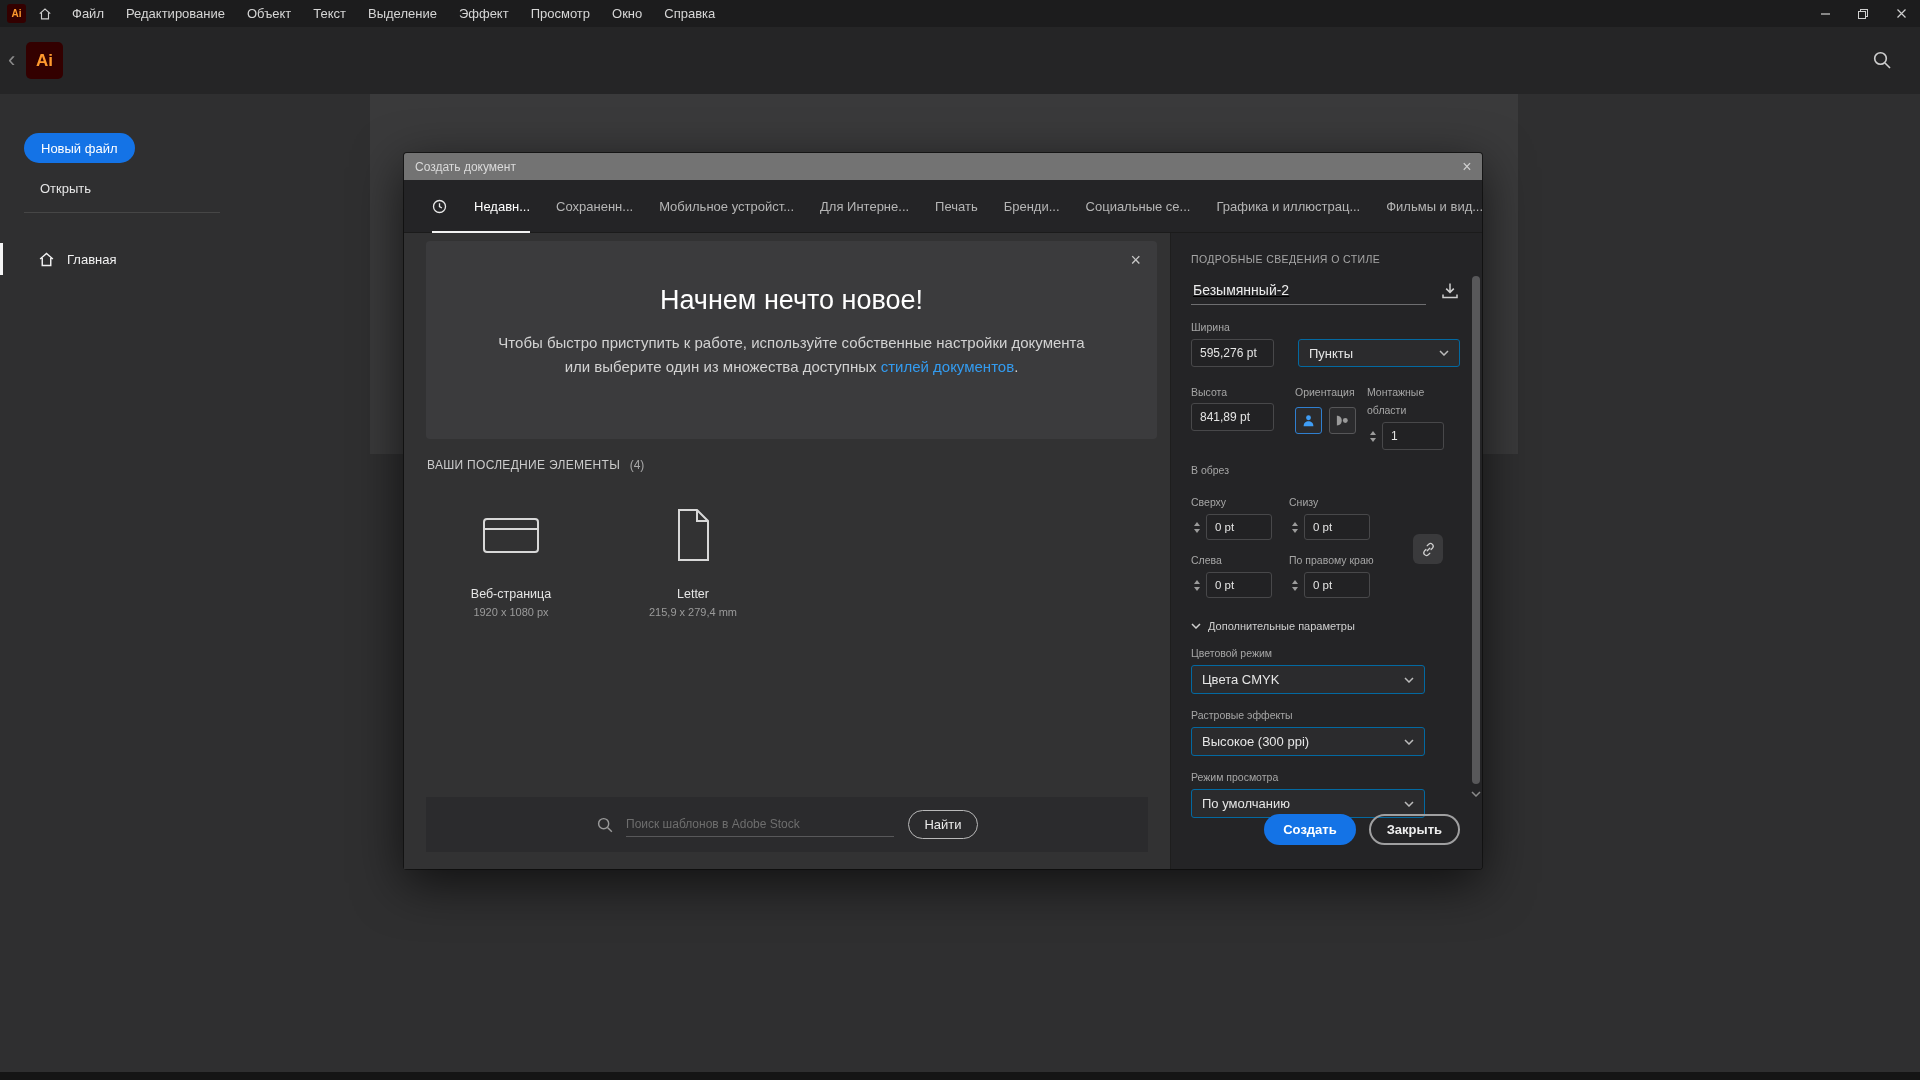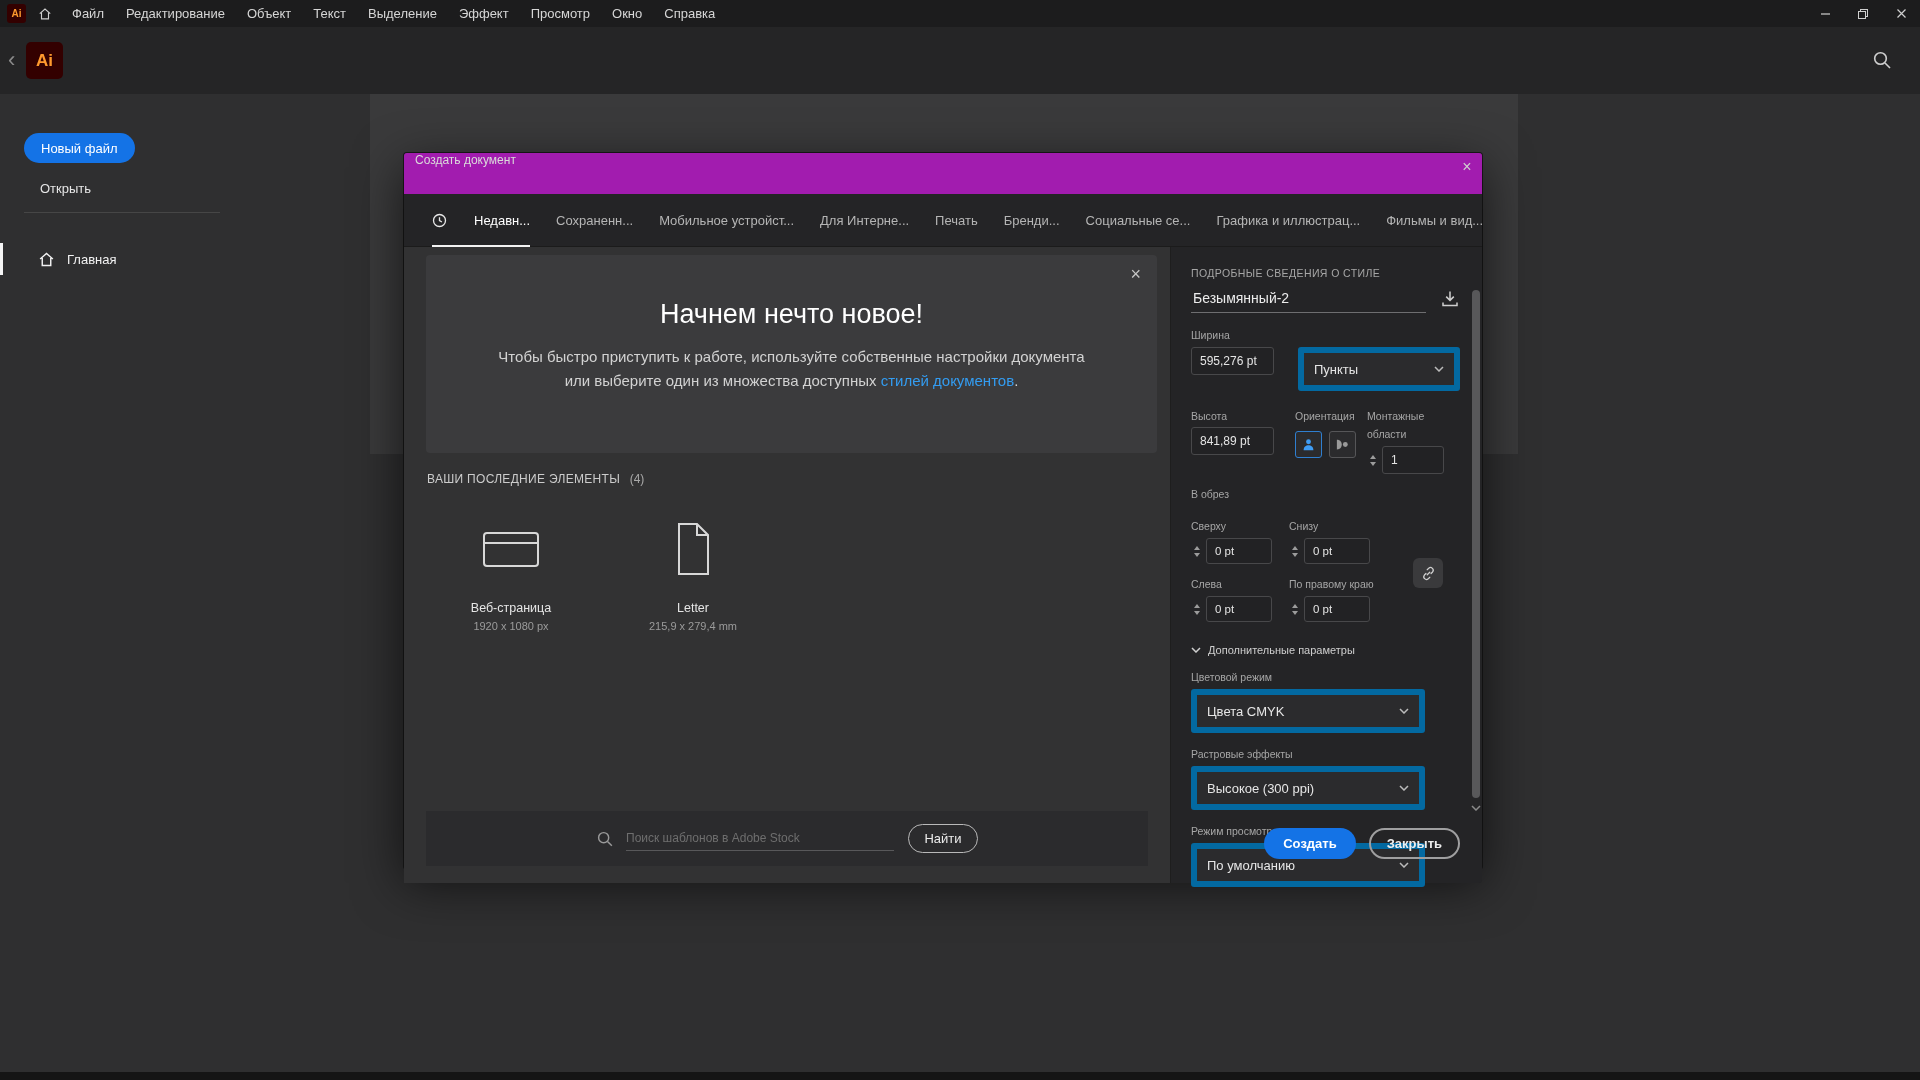--- a/index.html
+++ b/index.html
@@ -32,21 +32,21 @@
   .btn-open { position:absolute; left:40px; top:181px; color:#e6e6e6; font-size:13px; }
   .side-divider { position:absolute; left:24px; top:212px; width:196px; height:1px; background:#464646; }
   .nav-home { position:absolute; left:0; top:243px; width:230px; height:32px; display:flex; align-items:center; }
   .nav-home .bar { width:3px; height:32px; background:#f5f5f5; }
   .nav-home .hicon { margin-left:35px; display:flex; }
   .nav-home .hlabel { margin-left:12px; color:#f2f2f2; font-size:13px; }
 
   
   .dialog { position:absolute; left:404px; top:153px; width:1078px; height:716px; background:#323233;
     border-radius:3px; box-shadow:0 14px 50px rgba(0,0,0,.65), 0 0 0 1px #1a1a1a; z-index:60; }
-  .dlg-titlebar { height:41px; background:#a21caf; border-radius:3px 3px 0 0; display:flex; }
+  .dlg-titlebar { height:27px; background:#737373; border-radius:3px 3px 0 0; display:flex; align-items:center; }
   .dlg-title { font-size:12px; color:#dadada; padding-left:11px; }
   .dlg-close { margin-left:auto; width:30px; text-align:center; color:#cfcfcf; font-size:16px; line-height:27px; }
 
   .tabbar { height:53px; background:#242426; border-bottom:1px solid #1b1b1b;
     display:flex; align-items:center; padding-left:28px; }
   .tab { position:relative; height:53px; display:flex; align-items:center; margin-right:26px;
     color:#b5b5b5; font-size:13px; white-space:nowrap;gap:20px; }
   .tab.active { color:#ffffff; }
   .tab.active::after { content:""; position:absolute; left:0; right:0; bottom:0; height:2px; background:#f2f2f2; }
   .tab .clock { margin-right:7px; }
@@ -78,33 +78,33 @@
     border-bottom:1px solid #58585a; height:24px; font-size:12px; color:#dddddd;
     font-family:"Liberation Sans",sans-serif; }
   .stock-input::placeholder { color:#6e6e6e; }
   .btn-find { margin-left:14px; width:70px; height:29px; border:1.5px solid #b9b9b9; border-radius:15px;
     background:transparent; color:#ececec; font-size:13px; display:flex; align-items:center; justify-content:center; }
 
   
   .dlg-right { position:relative; width:312px; background:#242426; border-left:1px solid #1e1e1e;
     padding:20px 22px 0 20px; border-radius:0 0 3px 0; }
   .panel-heading { font-size:10.5px; color:#a6a6a6; letter-spacing:.4px; }
-  .name-row { display:flex; align-items:flex-end; margin-top:10px; }
+  .name-row { display:flex; align-items:flex-end; margin-top:16px;text-decoration:underline; }
   .doc-name { flex:1; background:transparent; border:none; outline:none; border-bottom:1px solid #6e6e70;
     font-size:14px; color:#ececec; padding:0 0 6px 2px; font-family:"Liberation Sans",sans-serif; }
   .dl-btn { margin-left:14px; padding-bottom:4px; }
 
   .lbl { font-size:10.5px; color:#a6a6a6; }
   .ipt { background:#222224; border:1px solid #48484a; border-radius:3px; color:#e4e4e4;
     font-size:12px; padding:0 8px; height:28px; outline:none; font-family:"Liberation Sans",sans-serif; }
   .w83 { width:83px; } .w66 { width:66px; height:26px; font-size:11.5px; } .w62 { width:62px; }
 
   .width-row { display:flex; margin-top:6px;gap:12px; }
   .sel { display:flex; align-items:center; justify-content:space-between; background:#2b2b2d;
-    border:6px solid #0369a1; border-radius:3px; height:29px; padding:16px 10px; color:#e6e6e6; font-size:13px; }
+    border:1px solid #0369a1; border-radius:3px; height:29px; padding:0 10px; color:#e6e6e6; font-size:13px; }
   .units-sel { flex:1; margin-left:12px; height:28px; }
   .dd { width:234px; margin-top:6px; }
 
   .row3 { position:relative; height:66px; margin-top:15px; }
   .row3 .c1 { position:absolute; left:0; top:0; }
   .row3 .c2 { position:absolute; left:104px; top:0; }
   .row3 .c3 { position:absolute; left:176px; top:0; width:94px; }
   .tiles { display:flex; margin-top:7px; }
   .tile { width:27px; height:27px; background:#2b2b2d; border:1px solid #565658; border-radius:3px;
     display:flex; align-items:center; justify-content:center; margin-right:7px; }

